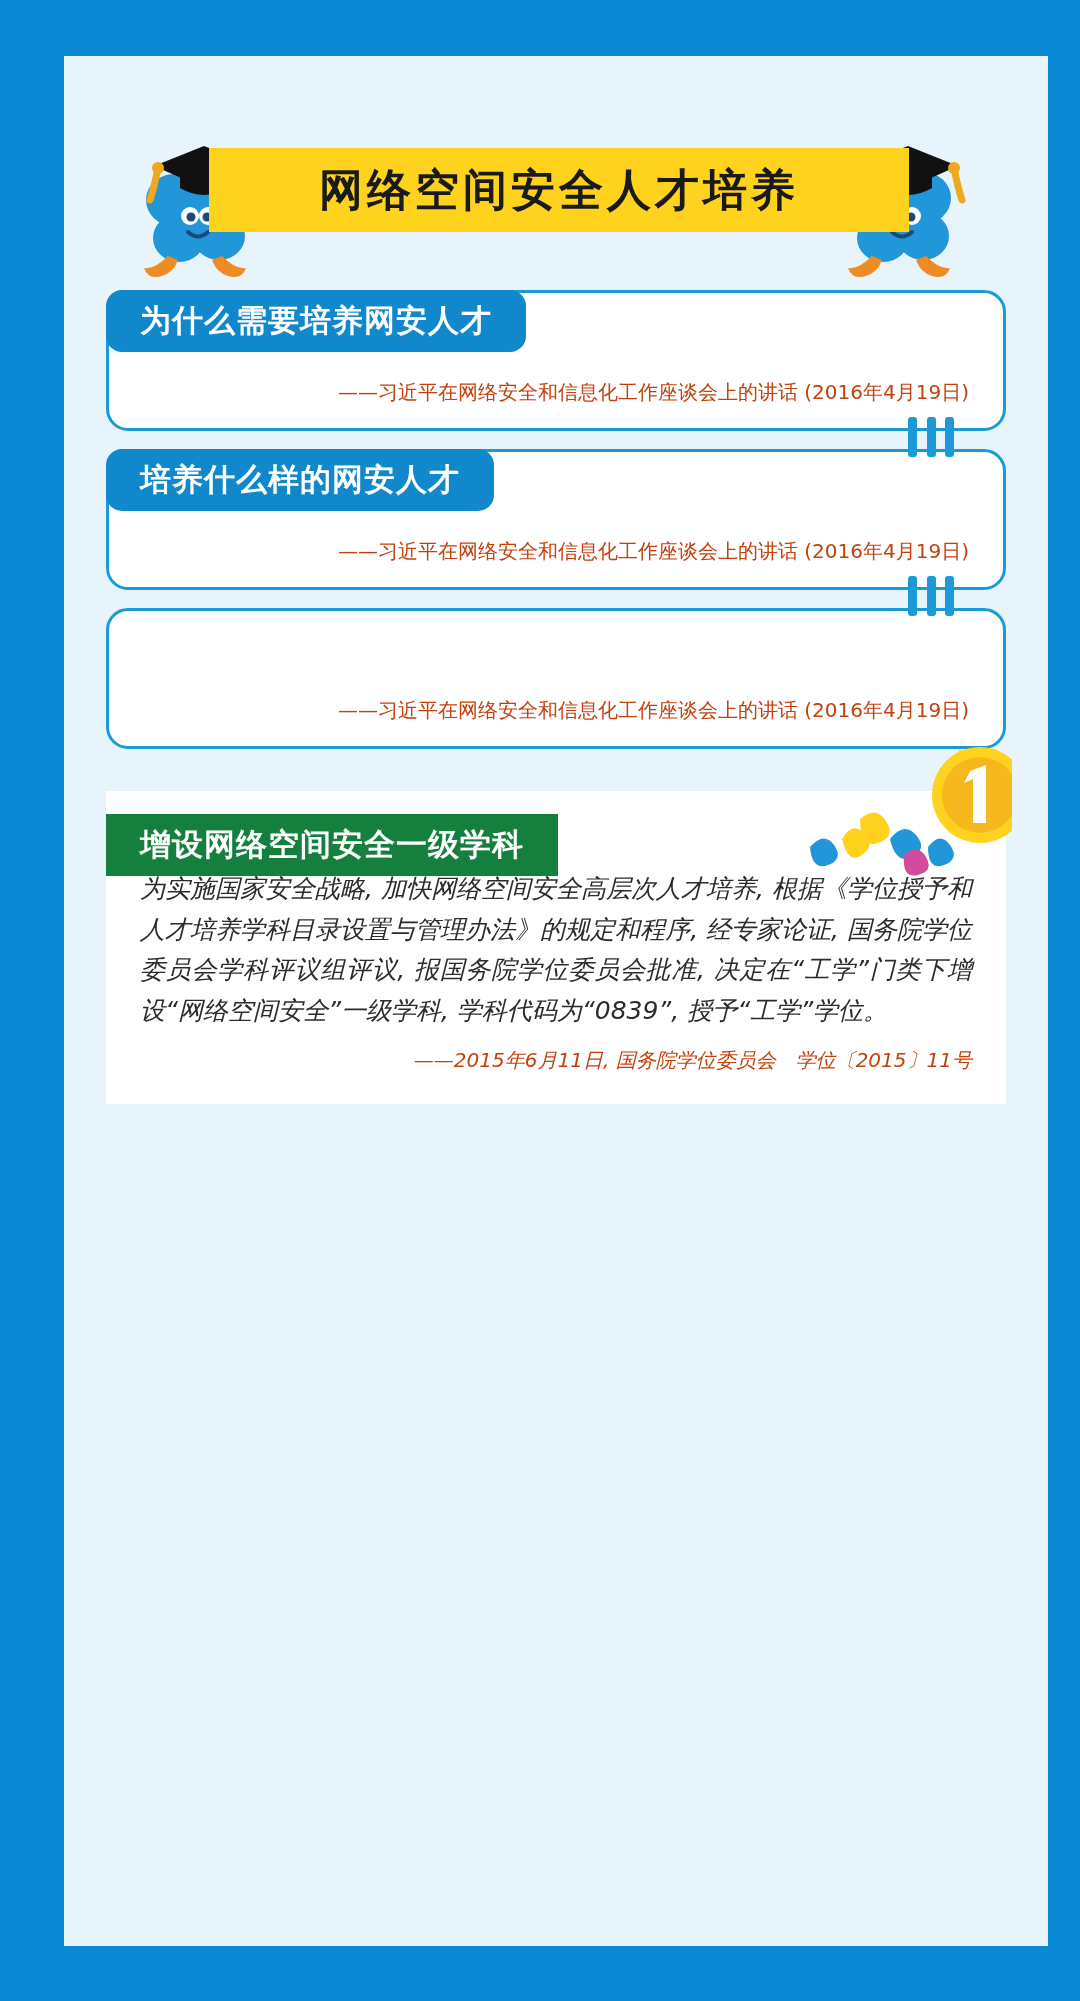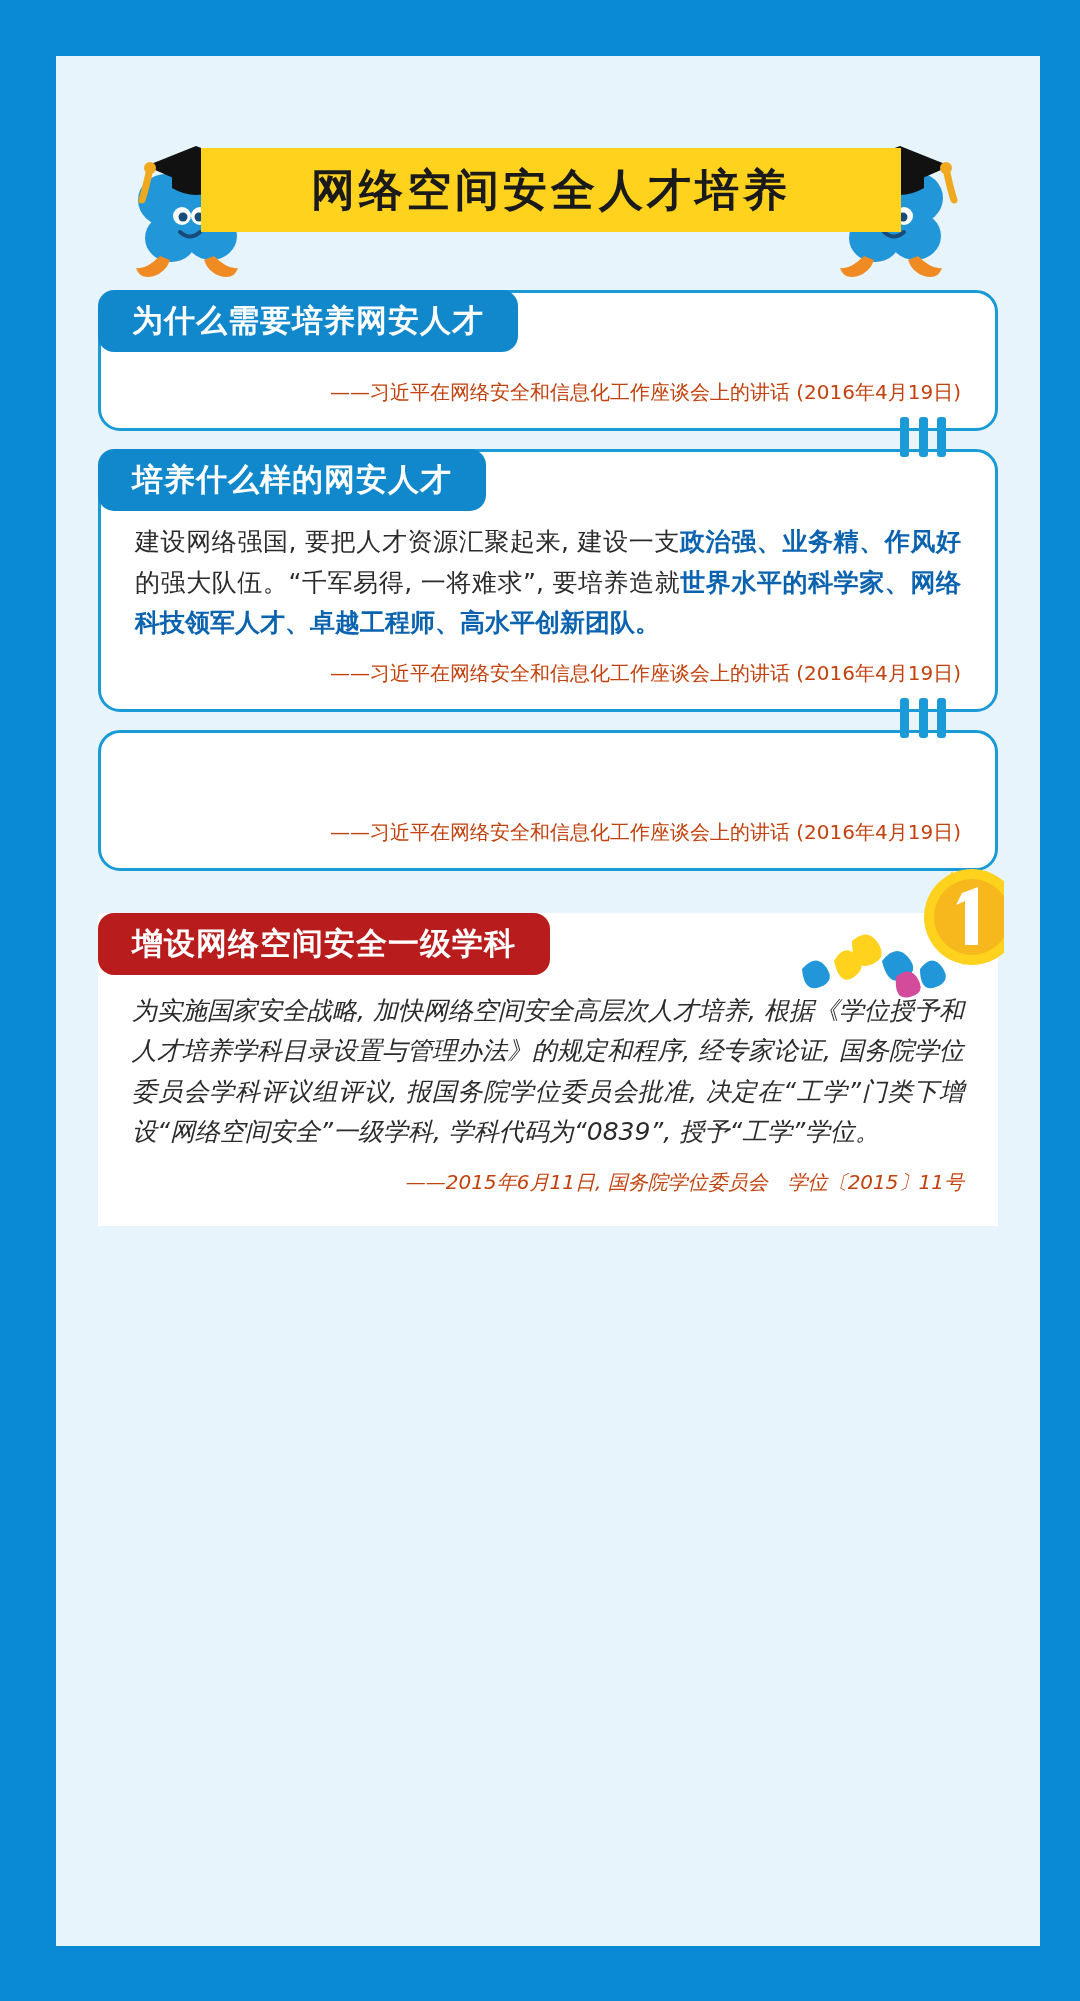--- a/index.html
+++ b/index.html
@@ -5,21 +5,21 @@
   * { margin:0; padding:0; box-sizing:border-box; }
   html,body { width:1080px; height:2001px; }
   body {
     background:#0a8ad4;
     font-family:"Liberation Sans","DejaVu Sans",sans-serif;
     position:relative;
     overflow:hidden;
   }
   .poster {
     position:absolute;
-    left:56px; top:56px;
+    left:64px; top:56px;
     width:984px; height:1890px;
     background:#e8f4fb;
     overflow:hidden;
   }
 
   
   .banner-zone { position:relative; height:200px; margin-top:34px; }
   .banner {
     position:absolute; left:145px; top:58px;
     width:700px; height:84px;
@@ -50,21 +50,21 @@
   .card-head {
     position:absolute;
     left:0; top:0;
     height:62px;
     padding:3px 34px;
     background:#1188cc;
     border-radius:16px;
     display:flex; align-items:center;
     z-index:6;
   }
-  .card-head.orange { background:#b91c1c; border-radius:16px; }
+  .card-head.orange { background:#15803d; border-radius:0;margin-top:23px; }
   .card-head-text {
     color:#ffffff; font-size:31px; font-weight:bold; letter-spacing:1px;
     white-space:nowrap;
     font-family:"DejaVu Sans","Liberation Sans",sans-serif;
   }
 
   .card-body {
     font-size:25px; line-height:1.62; color:#2b2b2b;
     text-align:justify;
     font-family:"DejaVu Sans","Liberation Sans",sans-serif;
@@ -160,23 +160,20 @@
           <span></span>
           <span></span>
       </div>
     </div>
 
     <div class="card">
       <div class="card-head">
         <span class="card-head-text">培养什么样的网安人才</span>
       </div>
       <div class="card-frame">
-        <div class="card-body">
-          <span>建设网络强国, 要把人才资源汇聚起来, 建设一支</span><span class="hl">政治强、业务精、作风好</span><span>的强大队伍。“千军易得, 一将难求”, 要培养造就</span><span class="hl">世界水平的科学家、网络科技领军人才、卓越工程师、高水平创新团队。</span>
-        </div>
         <div class="card-src">——习近平在网络安全和信息化工作座谈会上的讲话 (2016年4月19日)</div>
       </div>
       <div class="connector" style="bottom:-26px;">
         <span></span>
           <span></span>
           <span></span>
       </div>
     </div>
 
     <div class="card">

